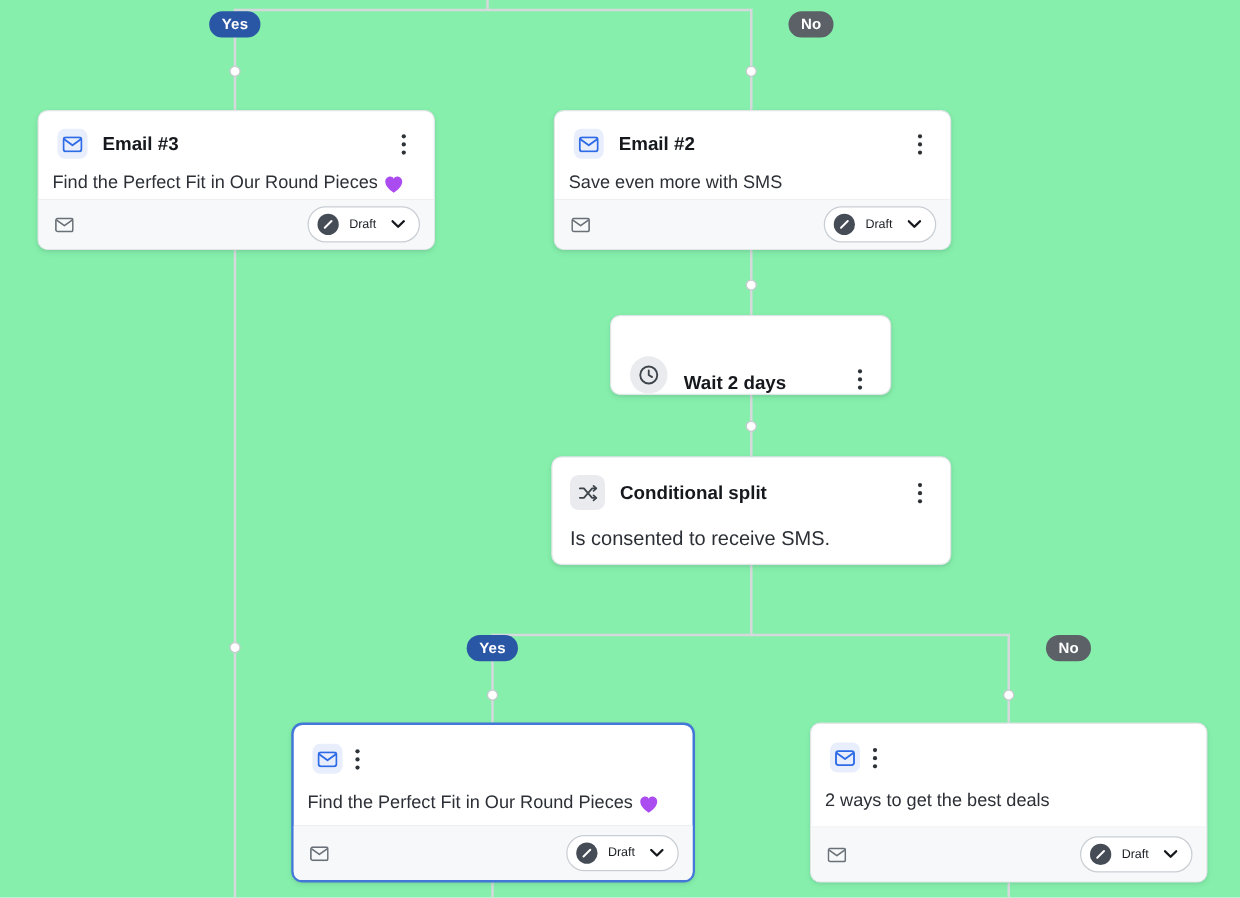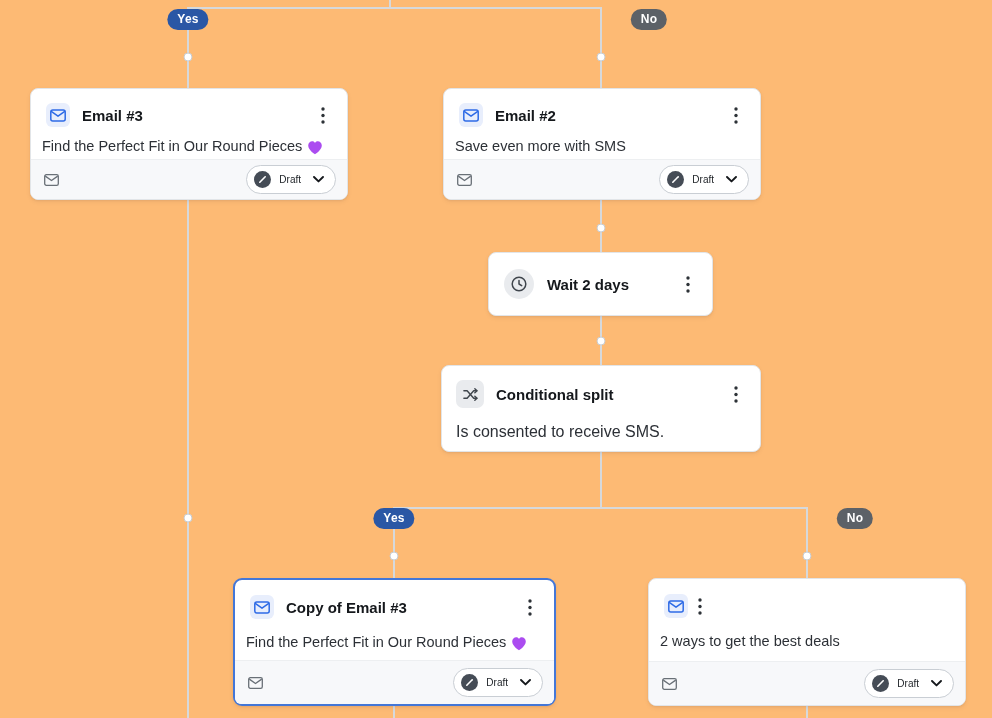--- a/index.html
+++ b/index.html
@@ -1,19 +1,19 @@
 <!DOCTYPE html>
 <html><head>
 <meta charset="utf-8">
 <style>
   * { margin:0; padding:0; box-sizing:border-box; }
   html,body { background:#eef0f2; }
   #canvas {
     position:relative; width:992px; height:718px; overflow:hidden;
-    background:#fdba74;
+    background:#86efac;
     font-family:"Liberation Sans","DejaVu Sans",sans-serif;
   }
   .line { position:absolute; background:#d6d9dc; z-index:1; }
   .port {
     position:absolute; width:9px; height:9px; background:#fff;
     border:1.5px solid #c7cbcf; border-radius:50%;
     transform:translate(-50%,-50%); z-index:3;
   }
   .pill {
     position:absolute; transform:translateX(-50%); height:21px; line-height:21px;
@@ -55,21 +55,21 @@
   .foot-icon { display:flex; align-items:center; }
   .status-dd {
     display:flex; align-items:center; height:29px; padding:0 11px 0 7px;
     background:#fff; border:1px solid #c9ced4; border-radius:15px; cursor:pointer;
   }
   .status-dot {
     width:17px; height:17px; border-radius:50%; background:#454c56;
     display:flex; align-items:center; justify-content:center; flex:none;
   }
   .status-label { margin:0 12px 0 8px; font-size:10px; color:#1b1f24; }
-  .wait-card { display:flex; align-items:center; padding:0 12px 0 15px; }
+  .wait-card { display:flex; align-items:flex-end; padding:0 12px 0 15px; }
   .round-icon {
     width:30px; height:30px; border-radius:50%; background:#e9ebee;
     display:flex; align-items:center; justify-content:center; flex:none;
   }
   .wait-card .card-title { margin-left:13px; }
   .square-icon {
     width:28px; height:28px; border-radius:7px; background:#e9ebee;
     display:flex; align-items:center; justify-content:center; flex:none;
   }
   .split-cond { padding:15px 12px 0 14px; font-size:16px; color:#2c3036; white-space:nowrap; }
@@ -237,21 +237,20 @@
   </div>
 
   <div class="card copyh selected" style="left:233px;top:578px;width:323px;height:128px;">
     <div class="card-head">
       <div class="badge">
         <svg width="16" height="13" viewBox="0 0 16 13">
             <rect x="0.8" y="0.9" width="14.4" height="11.2" rx="2" fill="none" stroke="#2e6be6" stroke-width="1.5"></rect>
             <path d="M1.6 2.6 L8 7.2 L14.4 2.6" fill="none" stroke="#2e6be6" stroke-width="1.5" stroke-linecap="round" stroke-linejoin="round"></path>
           </svg>
       </div>
-      <div class="card-title">Copy of Email #3</div>
       <div class="kebab">
         <svg width="4" height="17" viewBox="0 0 4 17">
             <circle cx="2" cy="2" r="1.7" fill="#2d3237"></circle>
             <circle cx="2" cy="8.5" r="1.7" fill="#2d3237"></circle>
             <circle cx="2" cy="15" r="1.7" fill="#2d3237"></circle>
           </svg>
       </div>
     </div>
     <div class="subject">
       <span>Find the Perfect Fit in Our Round Pieces</span>

